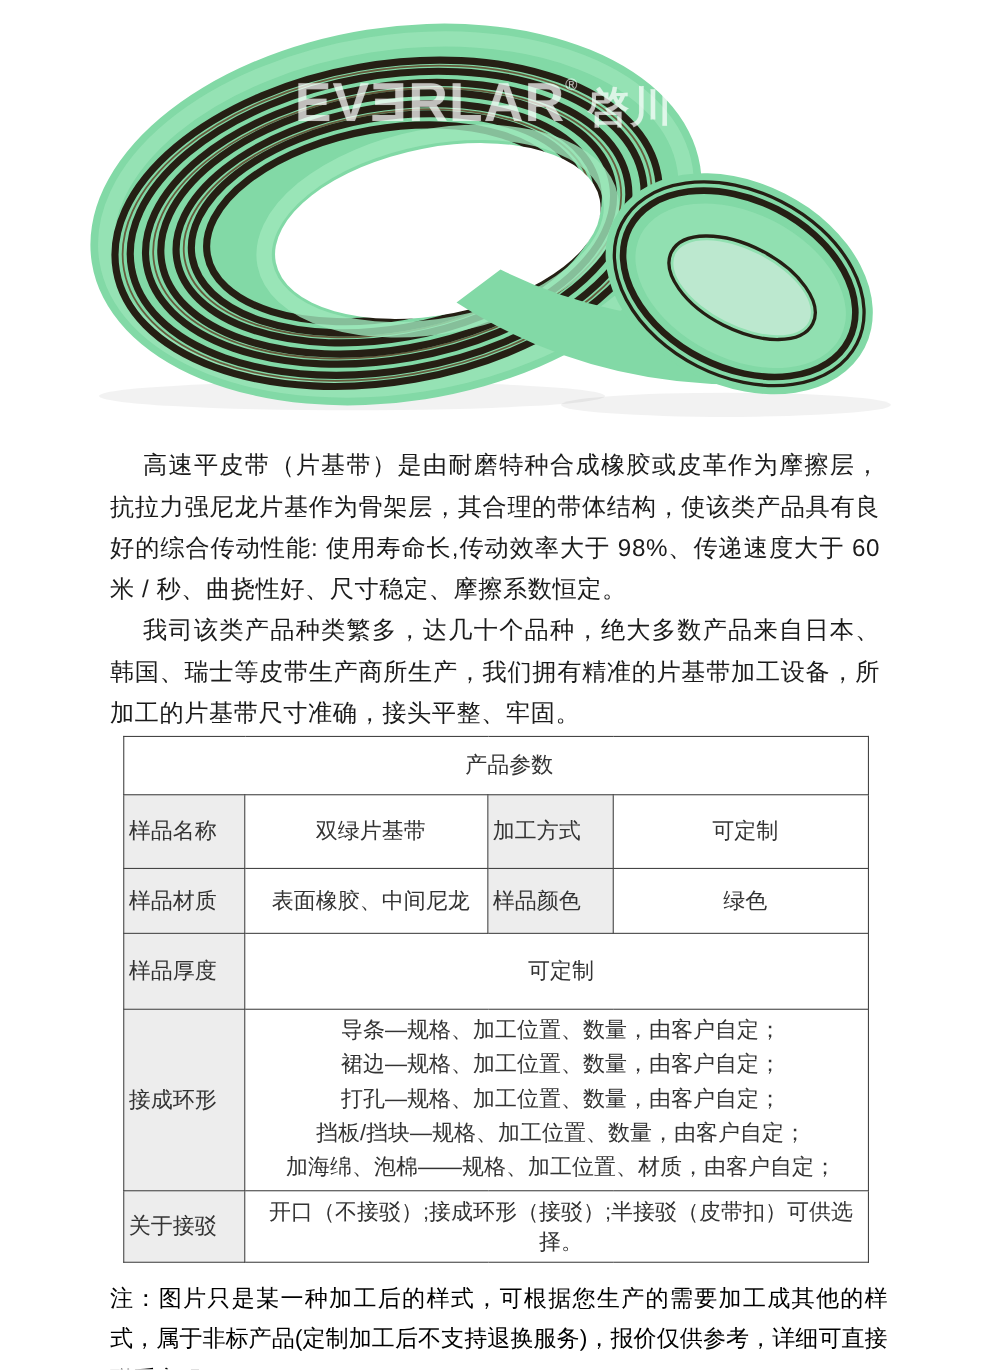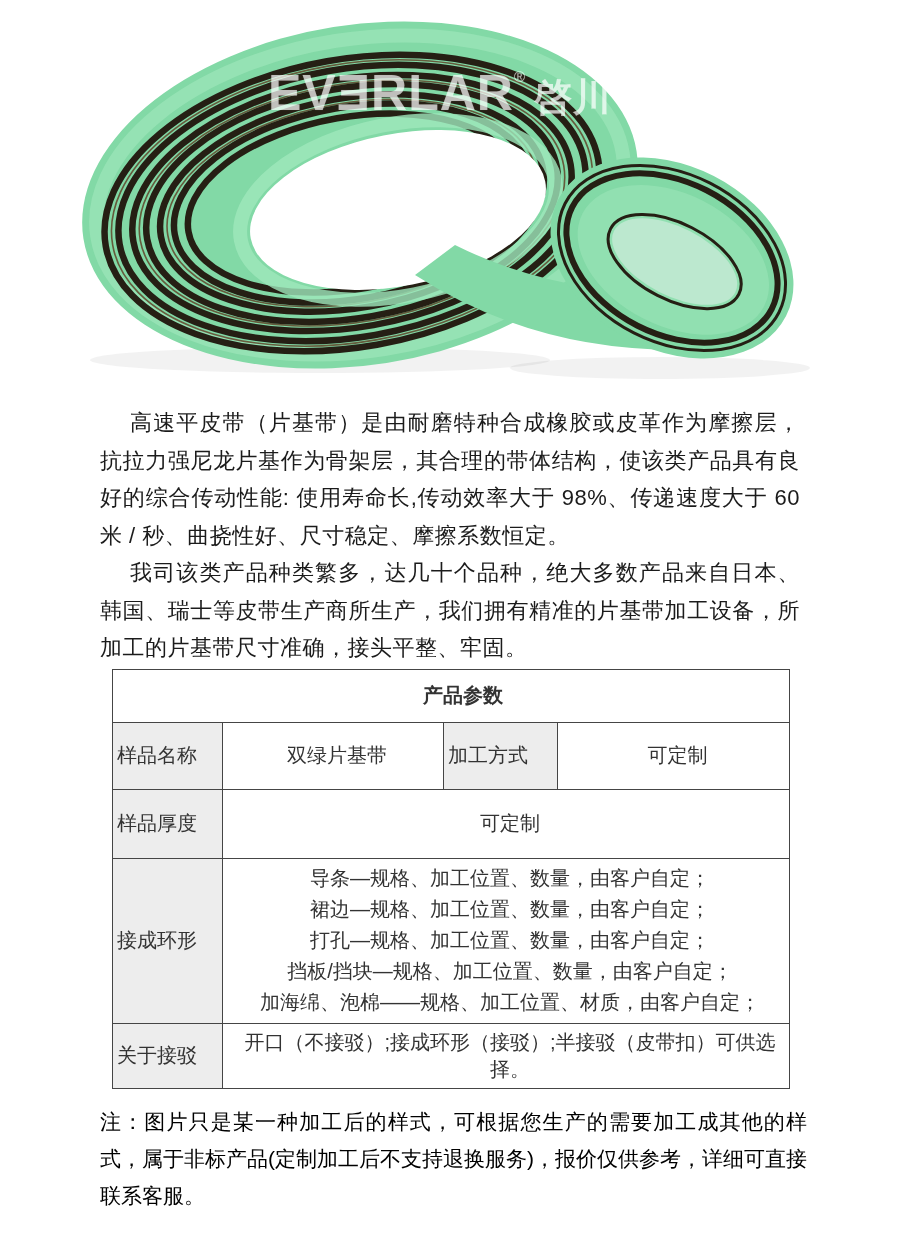--- a/index.html
+++ b/index.html
@@ -20,21 +20,21 @@
 
   
   .desc{margin:14px 100px 0 100px;width:700px;}
   .desc p{margin:0;font-size:22px;line-height:37.5px;color:var(--text_color);
           text-align:justify;text-indent:30px;letter-spacing:0.5px;}
 
   
   table.spec{margin:2px 0 0 112px;width:677px;border-collapse:collapse;table-layout:fixed;}
   table.spec td{border:1px solid var(--table_border);font-size:20px;color:#333;
                 vertical-align:middle;overflow:hidden;}
-  td.title-cell{height:50px;text-align:center;font-size:26px;font-weight:bold;color:#222;padding-left:25px;}
+  td.title-cell{height:50px;text-align:center;font-size:26px;font-weight:normal;color:#222;padding-left:25px;}
   td.lab{background:var(--table_label_bg);text-align:left;padding:4px;}
   td.val{text-align:center;padding:0 6px 0 14px;}
   tr.r0 td{height:58px;} tr.r1 td{height:50px;} tr.r2 td{height:60px;}
   tr.r3 td{height:44px;} tr.r4 td{height:156px;} tr.r5 td{height:56px;}
   .lines div{line-height:31px;}
 
   
   .note{margin:14px 95px 0 100px;width:707px;font-size:21px;line-height:37px;
         color:#000;text-align:justify;}
 </style>
@@ -101,20 +101,26 @@
     <tbody>
         <tr>
       <td class="title-cell" colspan="4">产品参数</td>
     </tr>
     <tr class="r0">
       <td class="lab">样品名称</td>
       <td class="val">双绿片基带</td>
       <td class="lab">加工方式</td>
       <td class="val">可定制</td>
     </tr>
+    <tr class="r1">
+      <td class="lab">样品材质</td>
+      <td class="val">表面橡胶、中间尼龙</td>
+      <td class="lab">样品颜色</td>
+      <td class="val">绿色</td>
+    </tr>
     <tr class="r2">
       <td class="lab">样品厚度</td>
       <td class="val" colspan="3">可定制</td>
     </tr>
     <tr class="r4">
       <td class="lab">接成环形</td>
       <td class="val" colspan="3">
         <div class="lines">
           <div>导条—规格、加工位置、数量，由客户自定；</div>
           <div>裙边—规格、加工位置、数量，由客户自定；</div>

